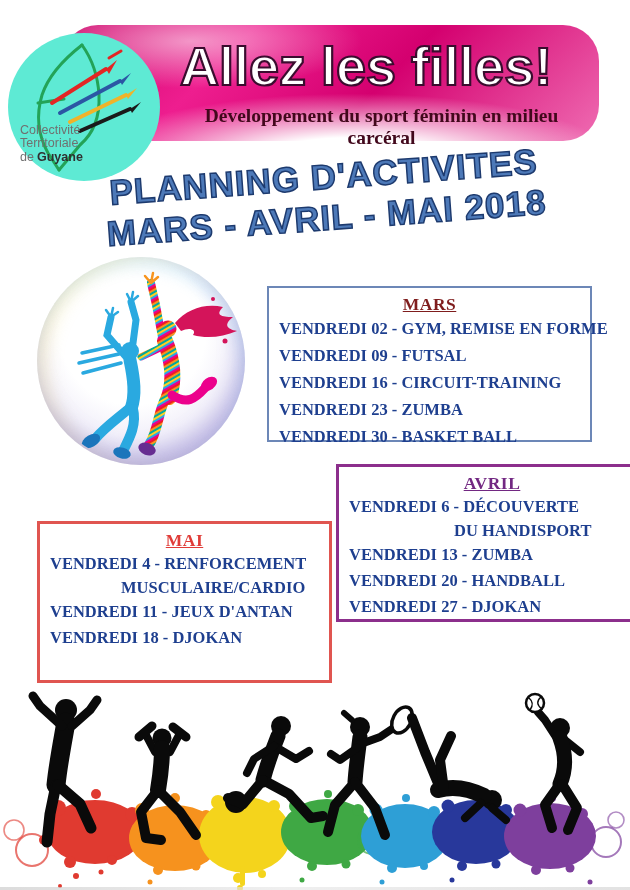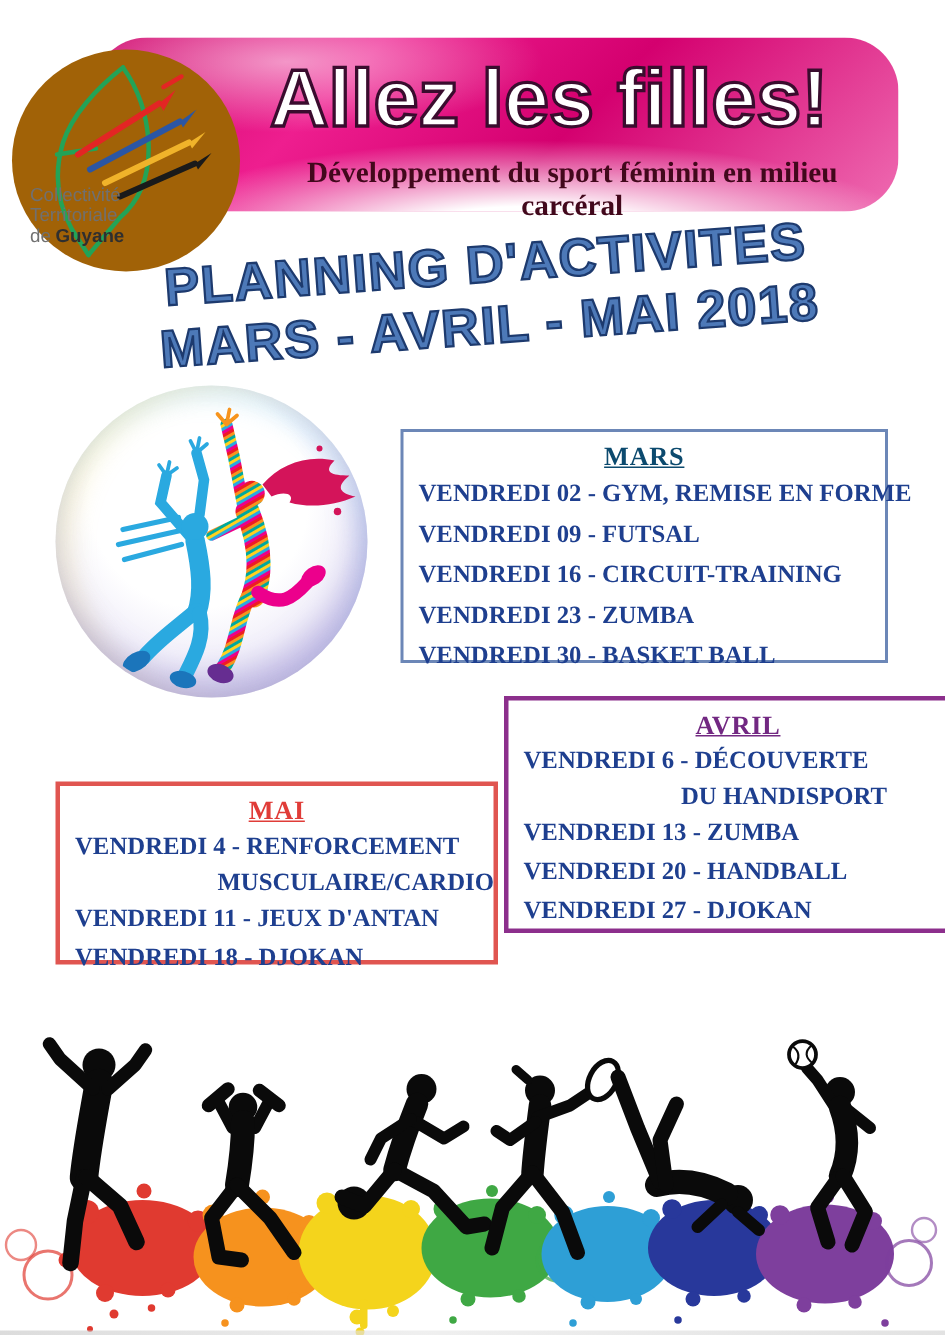--- a/index.html
+++ b/index.html
@@ -12,21 +12,21 @@
       radial-gradient(80% 95% at 54% 118%, #ffffff 22%, rgba(255,255,255,0) 62%),
       radial-gradient(55% 70% at 24% 14%, rgba(255,255,255,0.55), rgba(255,255,255,0) 58%),
       linear-gradient(135deg,#cc0067 0%,#ee1e8f 30%,#d4006f 58%,#ef6cb2 100%);}
   .banner-title{position:absolute;left:118px;right:8px;top:10px;text-align:left;
     font-family:"Liberation Sans",sans-serif;font-weight:bold;font-size:54px;line-height:62px;
     color:#ffffff;-webkit-text-stroke:2.2px #3a0c2e;letter-spacing:0px;}
   .banner-subtitle{position:absolute;left:118px;right:16px;top:80px;text-align:center;
     font-family:"Liberation Serif",serif;font-weight:bold;font-size:19.5px;color:#42081c;}
 
   
-  .logo-circle{position:absolute;left:8px;top:33px;width:152px;height:148px;background:#a16207;
+  .logo-circle{position:absolute;left:8px;top:33px;width:152px;height:148px;background:#5eead4;
     border-radius:50%;}
   .logo-circle svg{width:100%;height:100%;}
   .logo-txt{font-family:"Liberation Sans",sans-serif;font-size:12.5px;fill:#707070;}
   .logo-txt-bold{font-family:"Liberation Sans",sans-serif;font-size:12.5px;font-weight:bold;fill:#2f2f2f;}
 
   
   .heading{position:absolute;left:55px;top:156px;width:540px;text-align:center;
     transform:rotate(-4.2deg);font-family:"Liberation Sans",sans-serif;font-weight:bold;
     font-size:35px;line-height:41px;letter-spacing:1px;color:#4d79b8;
     -webkit-text-stroke:1.5px #1d3a6e;}
@@ -37,32 +37,32 @@
       #e0dcf2 74%, #c9c2e7 88%, #a99fd7 100%);
     box-shadow:inset -6px -12px 20px rgba(125,115,200,.35),
                inset 10px 2px 16px rgba(238,216,120,.28),
                inset -4px 10px 14px rgba(120,200,245,.22);}
   .bubble svg{position:absolute;left:0;top:0;width:100%;height:100%;}
 
   
   .box{position:absolute;background:#fff;box-sizing:border-box;}
   .box-mars{left:267px;top:286px;width:325px;height:156px;border:2px solid #6c87b7;}
   .box-avril{left:336px;top:464px;width:312px;height:158px;border:3px solid #8c2f8c;}
-  .box-mai{left:37px;top:521px;width:295px;height:122px;border:3px solid #e05550;}
+  .box-mai{left:37px;top:521px;width:295px;height:162px;border:3px solid #e05550;}
   .box-title{margin-top:6px;text-align:center;font-weight:bold;font-size:17.5px;
     text-decoration:underline;letter-spacing:.5px;}
-  .mars-c{color:#0c4a6e;font-family:Liberation Serif, serif;}
+  .mars-c{color:#7f1d1d;font-family:Liberation Serif, serif;}
   .avril-c{color:#722882;}
   .mai-c{color:#e03c38;}
   .item{font-weight:bold;font-size:16.5px;color:#1e3f8f;line-height:27px;
     padding-left:10px;white-space:nowrap;}
   .box-avril .item,.box-mai .item{line-height:26px;}
   .l2{display:block;line-height:22px;}
   .ind-avril{margin-left:105px;}
-  .ind-mai{margin-left:95px;}
+  .ind-mai{margin-left:71px;}
 
   
   .footer-art{position:absolute;left:0;top:690px;width:630px;height:200px;}
   .scan-edge{position:absolute;left:0;right:0;bottom:0;height:3px;
     background:linear-gradient(to right,#c9c9c9,#e7e7e7 45%,#d3d3d3);opacity:.65;}
 </style>
 </head>
 <body>
 
 <div class="poster">

